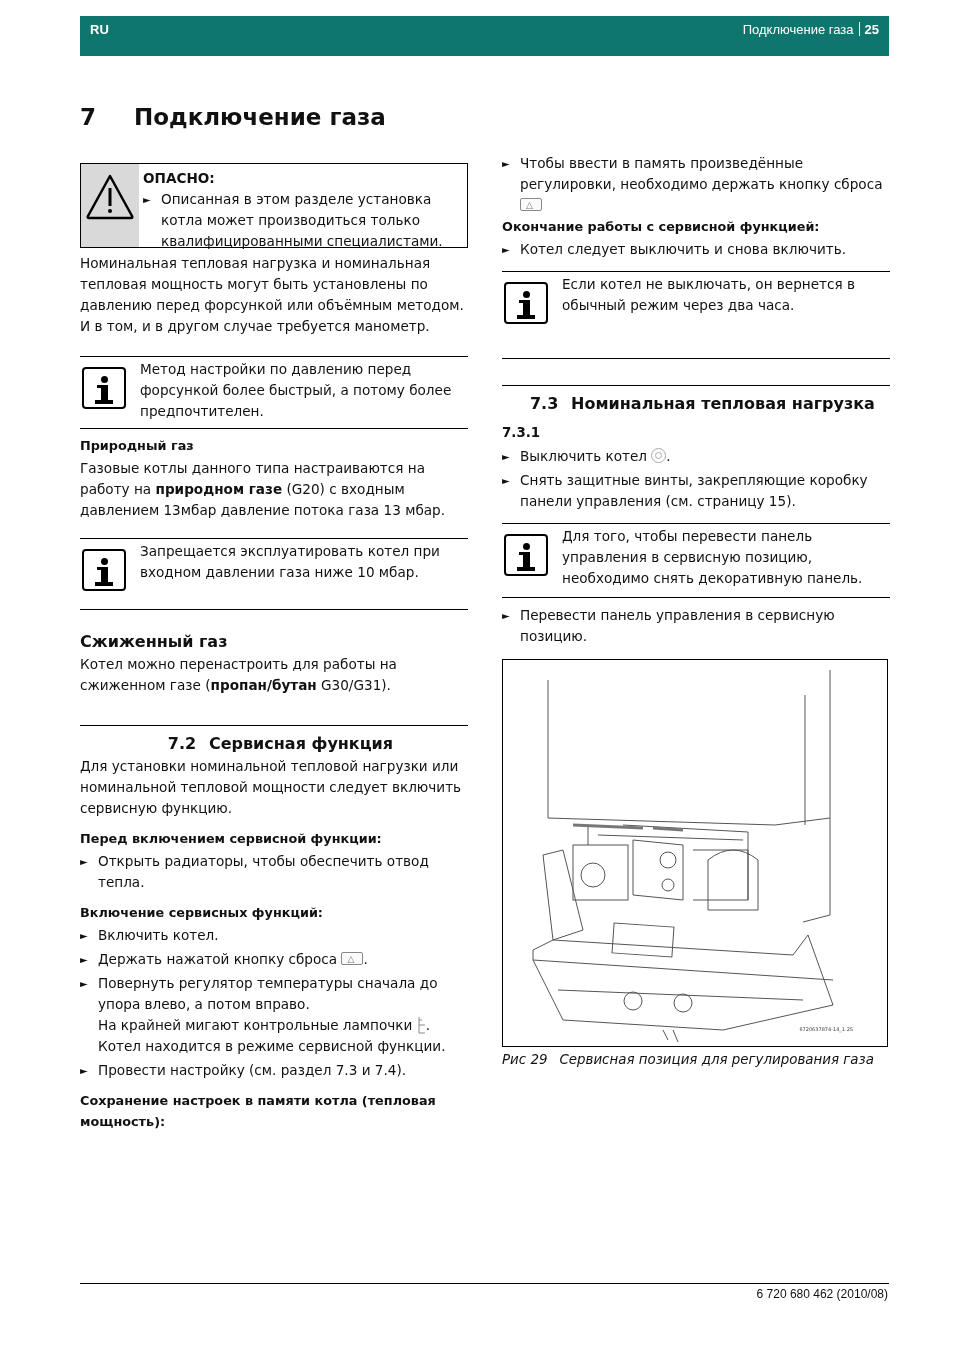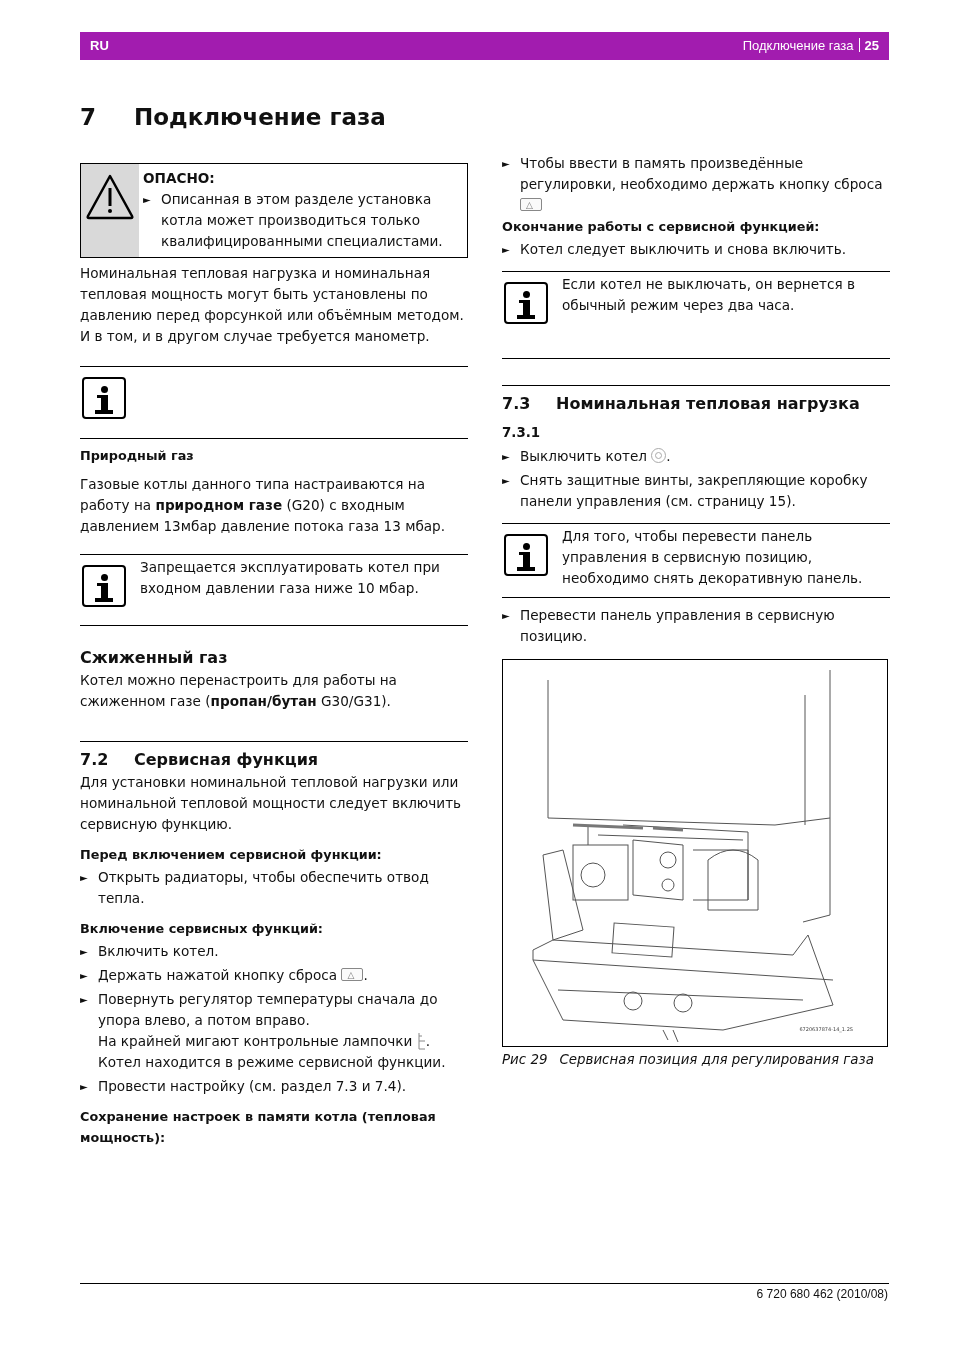--- a/index.html
+++ b/index.html
@@ -1,42 +1,42 @@
 <!DOCTYPE html>
 <html><head>
 <meta charset="utf-8">
 <style>
   html, body { margin:0; padding:0; background:#fff; }
   body { width:954px; height:1350px; position:relative; font-family:"DejaVu Sans","Liberation Sans",sans-serif; color:#111; overflow:hidden; }
-  .hdr { position:absolute; left:80px; top:32px; width:809px; height:28px; background:#a21caf; color:#fff; font-family:"Liberation Sans",sans-serif; font-weight:bold; font-size:13px; }
+  .hdr { position:absolute; left:80px; top:16px; width:809px; height:40px; background:#0f766e; color:#fff; font-family:"Liberation Sans",sans-serif; font-weight:bold; font-size:13px; }
   .hdr .l { position:absolute; left:10px; top:6px; }
   .hdr .r { position:absolute; right:10px; top:6px; font-weight:normal; }
   .hdr .r b { font-weight:bold; }
   .hdr .sep { display:inline-block; width:1px; height:14px; background:#fff; vertical-align:-2px; margin:0 5px; }
   .title { position:absolute; left:80px; top:104px; font-family:"DejaVu Sans",sans-serif; font-weight:bold; font-size:23px; }
   .title .num { display:inline-block; width:54px; }
   .col { position:absolute; width:388px; font-size:13.6px; line-height:21px; }
   .colL { left:80px; top:163px; }
   .colR { left:502px; top:153px; }
   p { margin:0; }
-  .warn { border:1px solid #000; display:flex; height:95px; box-sizing:border-box; }
+  .warn { border:1px solid #000; display:flex; height:85px; box-sizing:border-box; }
   .warn .ic { width:58px; background:#d9d9d9; position:relative; }
   .warn .bd { padding:4px 8px 0 4px; flex:1; }
   .bold { font-weight:bold; }
   .bul { position:relative; padding-left:18px; }
   .bul .tri { position:absolute; left:0; top:0; font-size:10px; }
   .note { border-top:1px solid #000; border-bottom:1px solid #000; display:flex; box-sizing:border-box; }
   .note .ic { width:58px; position:relative; }
   .note .ibox { position:absolute; left:2px; top:10px; width:44px; height:42px; border:2px solid #000; border-radius:4px; box-sizing:border-box; }
   .note .ibox .dot { position:absolute; left:17px; top:7px; width:7px; height:7px; border-radius:50%; background:#000; }
   .note .ibox .bar { position:absolute; left:17px; top:16px; width:7px; height:17px; background:#000; }
   .note .ibox .serif { position:absolute; left:11px; top:31px; width:18px; height:4px; background:#000; }
   .note .ibox .serif2 { position:absolute; left:13px; top:16px; width:8px; height:3px; background:#000; }
   .note .bd { flex:1; padding:2px 0 8px 2px; }
-  .h2 { border-top:1px solid #000; font-weight:bold; font-size:16px; padding-top:7px; }
+  .h2 { border-top:1px solid #000; font-weight:bold; font-size:16px; padding-top:7px;text-align:center; }
   .h2 .n { display:inline-block; width:54px; }
   .h3 { font-weight:bold; font-size:13.4px; display:flex; }
   .h3 .n { width:55px; flex:none; }
   .btnico { display:inline-block; width:20px; height:11px; border:1px solid #888; border-radius:2px; vertical-align:-1px; position:relative; background:#fafafa; }
   .btnico:after { content:"△"; position:absolute; left:5px; top:-4px; font-size:9px; color:#777; }
   .ringico { display:inline-block; width:13px; height:13px; border:1px solid #aaa; border-radius:50%; vertical-align:-2px; position:relative; }
   .ringico:after { content:""; position:absolute; left:3px; top:3px; width:5px; height:5px; border:1px solid #aaa; border-radius:50%; }
   .lampico { display:inline-block; width:9px; height:18px; vertical-align:-4px; }
   .fig { border:1px solid #000; width:386px; height:388px; position:relative; box-sizing:border-box; }
   .fig .code { position:absolute; right:34px; bottom:6px; font-size:5px; color:#444; }
@@ -73,24 +73,27 @@
 
   <div class="note" style="margin-top:19px;height:73px">
     <div class="ic">
         <div class="ibox">
           <div class="dot"></div>
           <div class="serif2"></div>
           <div class="bar"></div>
           <div class="serif"></div>
         </div>
       </div>
+    <div class="bd">
+        <p>Метод настройки по давлению перед форсункой более быстрый, а потому более предпочтителен.</p>
+      </div>
   </div>
 
   <p class="bold" style="font-size:12.8px;margin-top:6px">Природный газ</p>
-  <p style="margin-top:8px"><span>Газовые котлы данного типа настраиваются на работу на </span><b>природном газе</b><span> (G20) с входным давлением 13мбар давление потока газа 13 мбар.</span></p>
+  <p style="margin-top:2px"><span>Газовые котлы данного типа настраиваются на работу на </span><b>природном газе</b><span> (G20) с входным давлением 13мбар давление потока газа 13 мбар.</span></p>
 
   <div class="note" style="margin-top:17px;height:72px">
     <div class="ic">
         <div class="ibox">
           <div class="dot"></div>
           <div class="serif2"></div>
           <div class="bar"></div>
           <div class="serif"></div>
         </div>
       </div>

